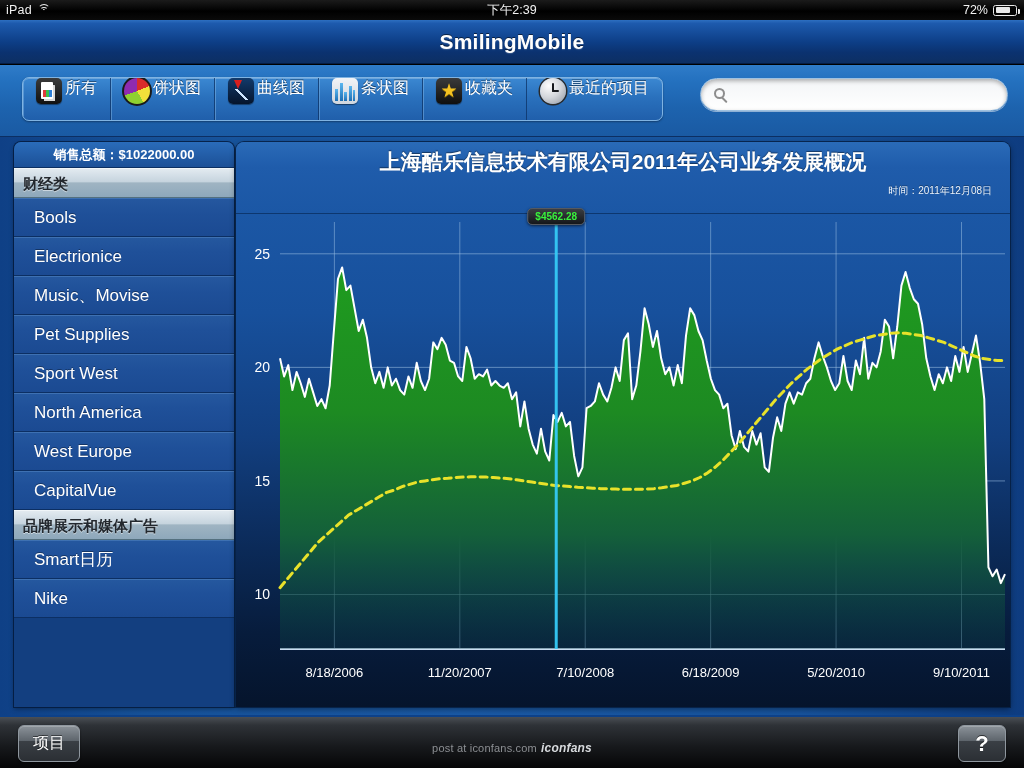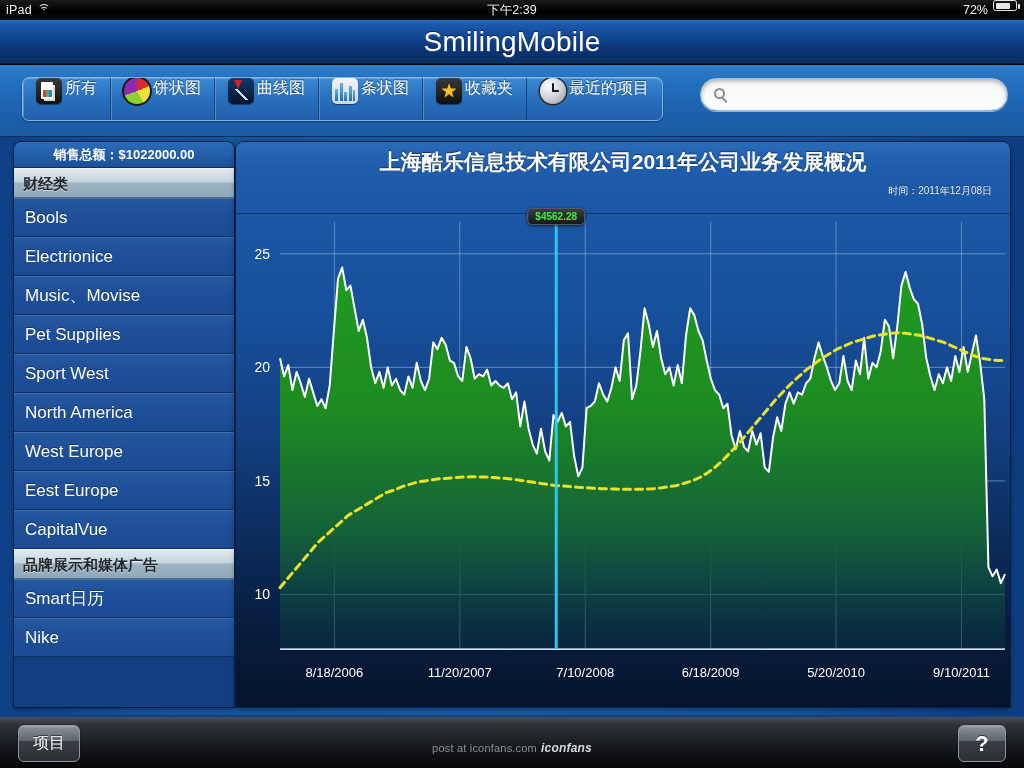--- a/index.html
+++ b/index.html
@@ -13,40 +13,40 @@
 
   
   .statusbar {
     position:absolute; top:0; left:0; width:1024px; height:20px;
     background:linear-gradient(#1b1b1b 0%, #000 55%, #0a0a0a 100%);
     color:#f2f2f2; font-size:12px; line-height:20px;
   }
   .sb-left { position:absolute; left:6px; top:0; display:flex; align-items:center; gap:5px; }
   .sb-carrier { font-size:12.5px; letter-spacing:.2px; }
   .sb-time { position:absolute; left:0; width:1024px; text-align:center; font-size:12.5px; font-weight:normal; }
-  .sb-right { position:absolute; right:7px; top:0; display:flex; gap:5px; }
+  .sb-right { position:absolute; right:7px; top:0; display:flex; align-items:center; gap:5px; }
   .sb-batt-pct { font-size:12.5px; }
   .batt { position:relative; width:24px; height:11px; border:1.5px solid #e9e9e9; border-radius:2.5px; }
   .batt::after { content:""; position:absolute; right:-4px; top:3px; width:2px; height:5px; background:#e9e9e9; border-radius:0 1px 1px 0; }
   .batt-fill { position:absolute; left:1.5px; top:1.5px; bottom:1.5px; width:64%; background:#e9e9e9; border-radius:1px; }
   .wifi { width:14px; height:11px; position:relative; }
   .wifi i { position:absolute; left:50%; bottom:0; border:1.6px solid #ededed; border-color:#ededed transparent transparent transparent; border-radius:50%; transform:translateX(-50%); }
   .wifi i:nth-child(1){ width:13px; height:13px; bottom:-1px; }
   .wifi i:nth-child(2){ width:8px; height:8px; bottom:1px; }
   .wifi i:nth-child(3){ width:3.4px;height:3.4px; bottom:3px; border-width:1.8px;}
 
   
   .titlebar {
     position:absolute; top:20px; left:0; width:1024px; height:44px;
     background:linear-gradient(#2d6fc0 0%, #1d5aad 8%, #0d3e86 52%, #0b3270 75%, #0d2f63 100%);
     border-bottom:1px solid #041d45;
     display:flex; align-items:center; justify-content:center;
   }
   .app-title {
-    color:#fff; font-size:28px; font-weight:normal; letter-spacing:.2px;
+    color:#fff; font-size:21px; font-weight:bold; letter-spacing:.2px;
     text-shadow:0 -1px 0 rgba(0,0,0,.55), 0 1px 1px rgba(255,255,255,.18);
   }
 
   
   .toolbar {
     position:absolute; top:65px; left:0; width:1024px; height:72px;
     background:linear-gradient(#2f7cc9 0%, #2471bf 22%, #1d63ae 60%, #1a5aa3 100%);
     border-bottom:1px solid #0c2f63;
   }
   .segbar {
@@ -126,21 +126,21 @@
     font-size:13px; font-weight:bold;
     background:linear-gradient(#2a6cba,#1c5097);
     border-bottom:1px solid #0b2f62; }
   .sb-list { height:539px; overflow:hidden; position:relative; }
   .sb-group { height:30px; line-height:30px; padding-left:9px; font-size:15px; color:#23282e;
     font-weight:bold;
     background:linear-gradient(#e2eaf0 0%, #c6d4de 45%, #9fb4c2 50%, #8ea8bb 100%);
     border-top:1px solid #f0f5f8; border-bottom:1px solid #5b7competitor;
     border-bottom:1px solid #54707f;
     text-shadow:0 1px 0 rgba(255,255,255,.5); }
-  .sb-item { height:39px; line-height:39px; padding-left:11px; font-size:17px; color:#fff;
+  .sb-item { height:39px; line-height:39px; padding-left:20px; font-size:17px; color:#fff;
     background:linear-gradient(#25589f 0%, #1f5099 40%, #1b4a92 100%);
     border-bottom:1px solid #0c2f63;
     box-shadow:0 1px 0 rgba(110,160,215,.35) inset;
     text-shadow:0 -1px 0 rgba(0,0,0,.35);
     cursor:pointer; overflow:hidden; white-space:nowrap; }
 
   
   .panel { position:absolute; left:236px; top:5px; width:774px; height:565px;
     border-radius:8px 8px 0 0; overflow:hidden;
     background:#1b57a5; box-shadow:0 0 0 1px rgba(6,30,66,.85), 0 2px 6px rgba(0,0,0,.45); }
@@ -251,21 +251,20 @@
       <div class="sb-total">销售总额：$1022000.00</div>
       <div class="sb-list" id="sidebar-list">
           <div class="sb-group">财经类</div>
           <div class="sb-item">Bools</div>
           <div class="sb-item">Electrionice</div>
           <div class="sb-item">Music、Movise</div>
           <div class="sb-item">Pet Supplies</div>
           <div class="sb-item">Sport West</div>
           <div class="sb-item">North America</div>
           <div class="sb-item">West Europe</div>
-          <div class="sb-item">Eest Europe</div>
           <div class="sb-item">CapitalVue</div>
           <div class="sb-group">品牌展示和媒体广告</div>
           <div class="sb-item">Smart日历</div>
           <div class="sb-item">Nike</div>
         </div>
     </div>
 
     <div class="panel">
       <div class="panel-head">
         <div class="chart-title">上海酷乐信息技术有限公司2011年公司业务发展概况</div>

